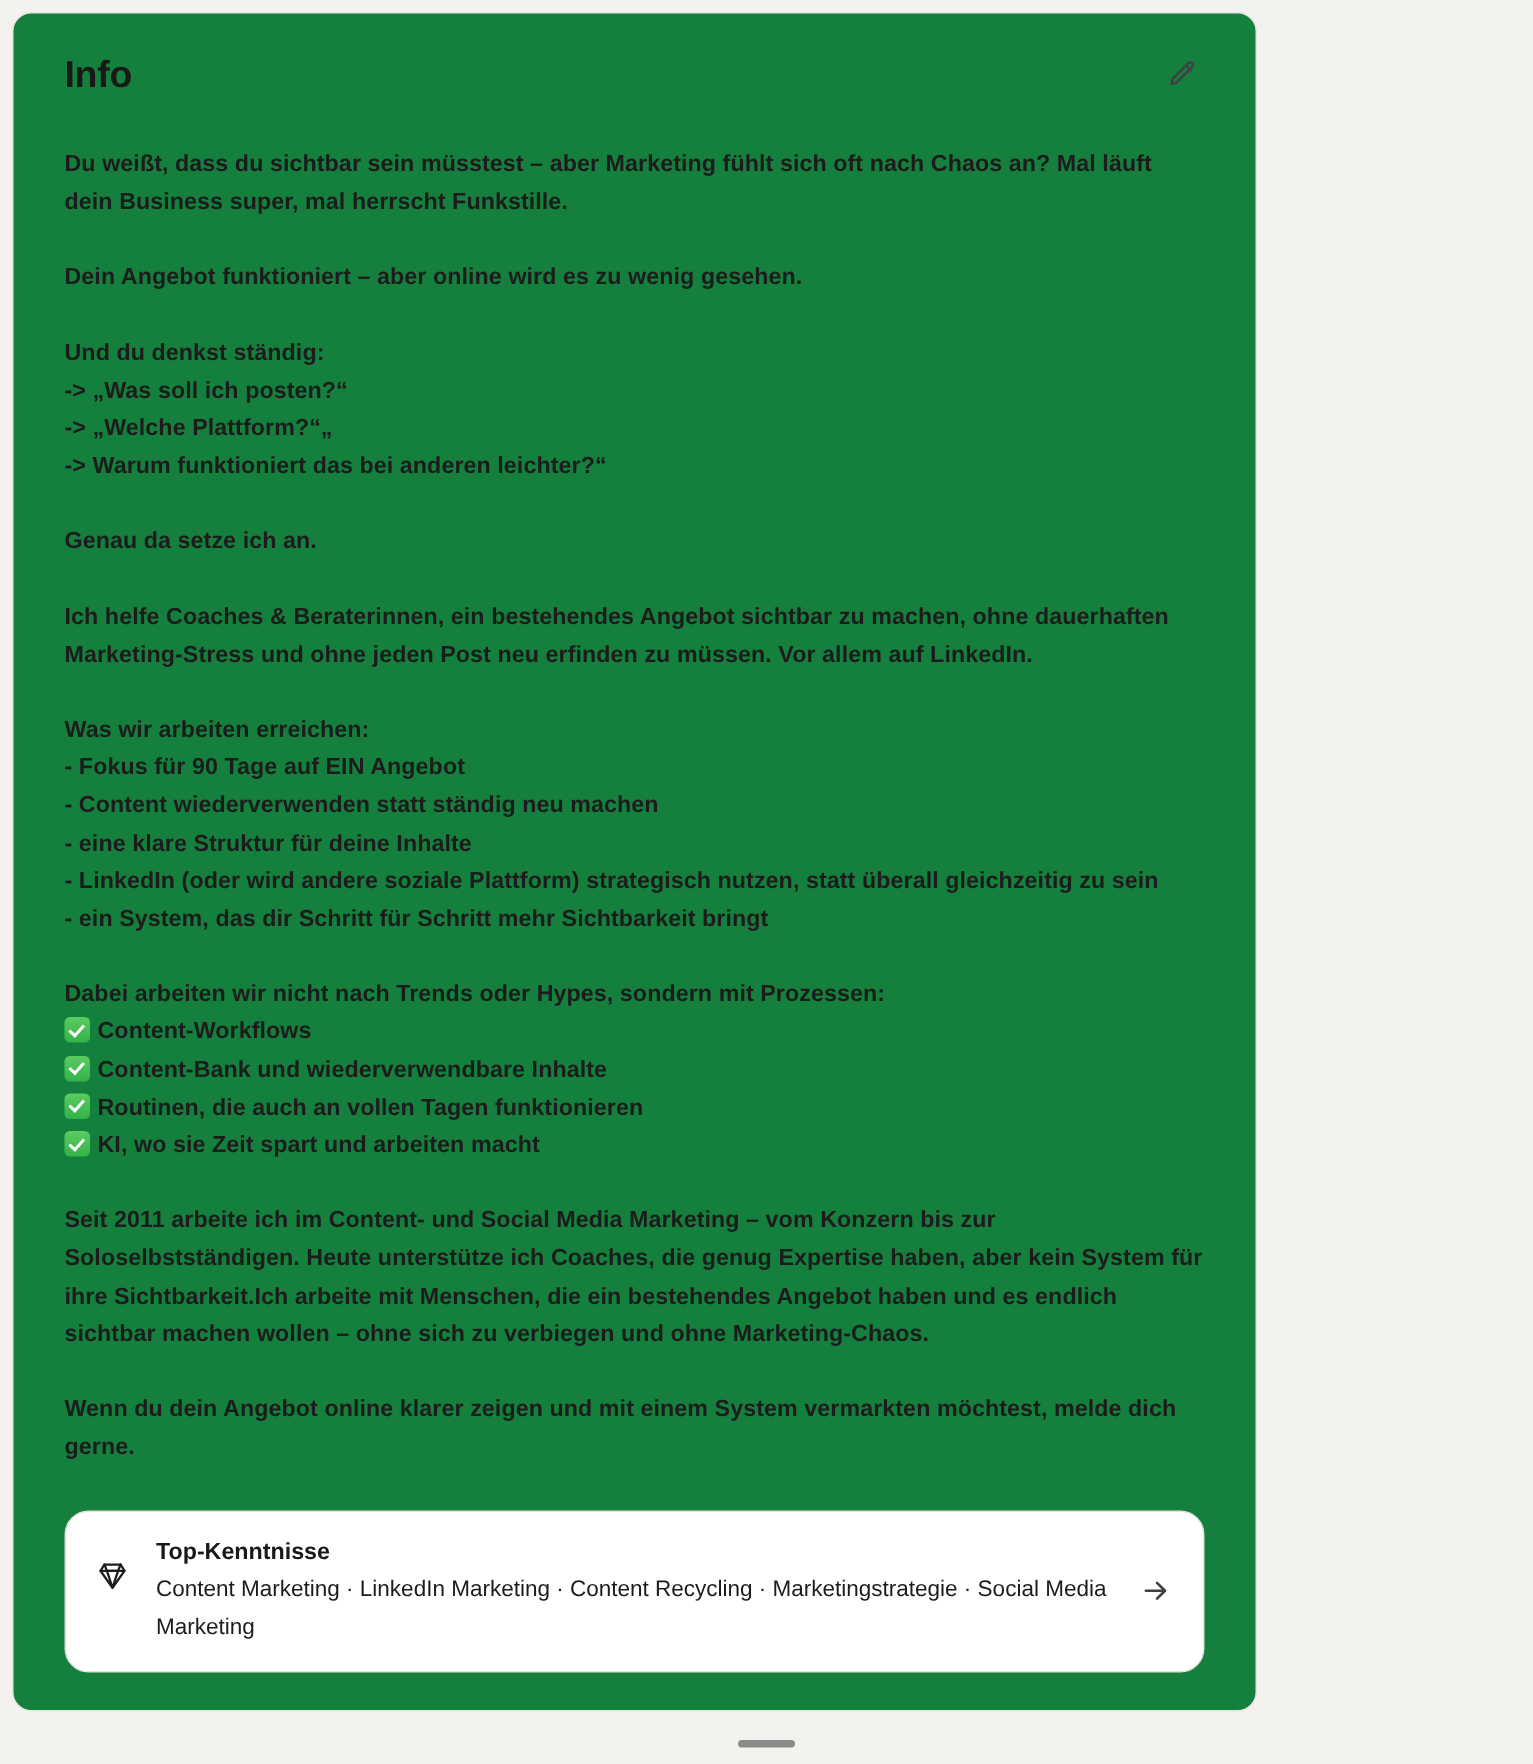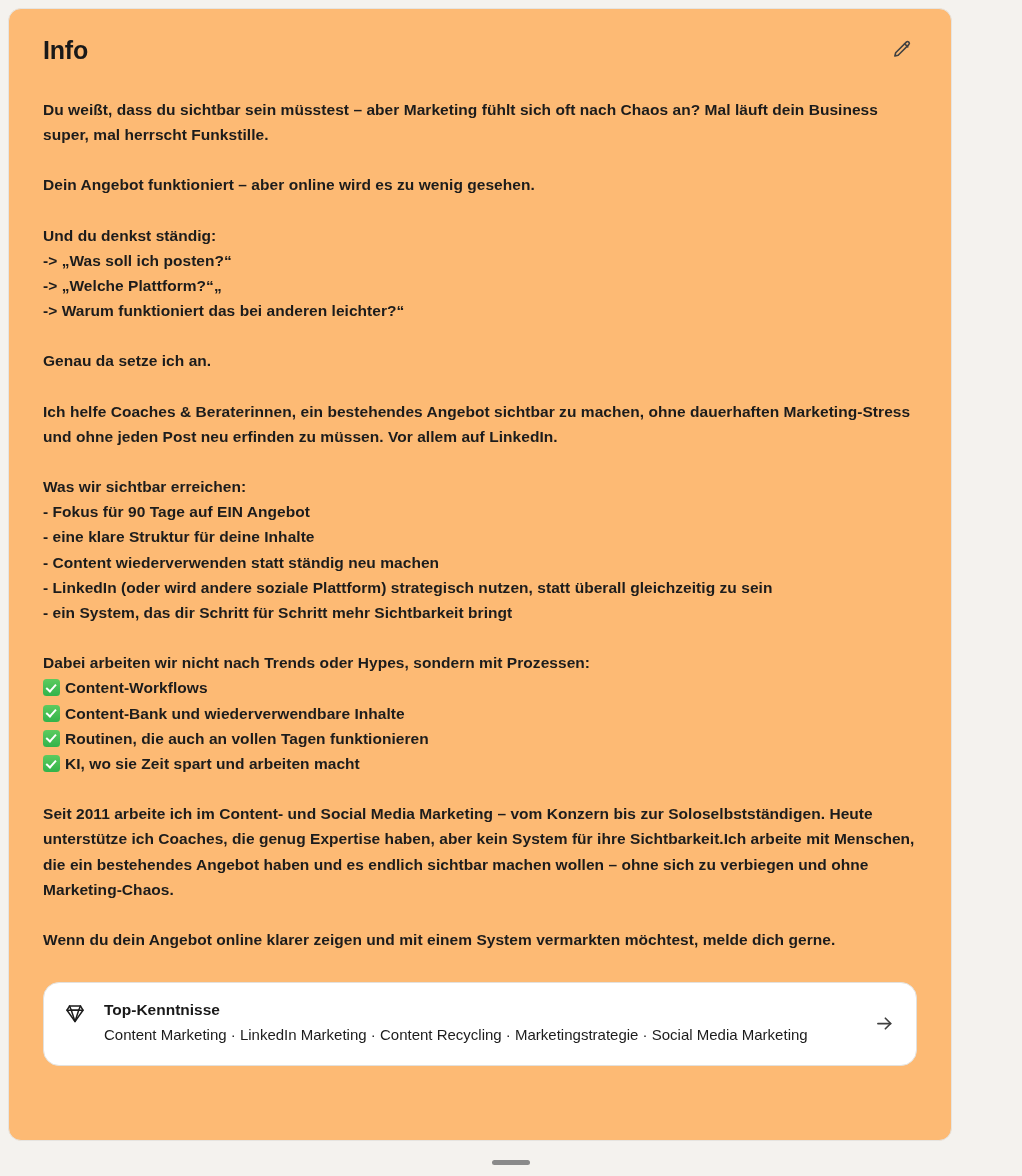--- a/index.html
+++ b/index.html
@@ -14,23 +14,23 @@
     font-family: "Liberation Sans", "DejaVu Sans", sans-serif;
     -webkit-font-smoothing: antialiased;
     overflow: hidden;
   }
 
   
   .sheet {
     position: absolute;
     left: 8px;
     top: 8px;
-    width: 944px;
+    width: 830px;
     height: 1133px;
-    background: #fdba74;
+    background: #15803d;
     border: 1px solid #e6e4e0;
     border-radius: 13px;
     box-sizing: border-box;
     overflow: hidden;
   }
 
   .sheet-inner {
     padding: 26px 34px 0 34px;
   }
 
@@ -206,24 +206,24 @@
 
       <p class="para">
         <span class="line">Genau da setze ich an.</span>
       </p>
 
       <p class="para">
         <span class="line">Ich helfe Coaches &amp; Beraterinnen, ein bestehendes Angebot sichtbar zu machen, ohne dauerhaften Marketing-Stress und ohne jeden Post neu erfinden zu müssen. Vor allem auf LinkedIn.</span>
       </p>
 
       <p class="para">
-        <span class="line">Was wir sichtbar erreichen:</span>
+        <span class="line">Was wir arbeiten erreichen:</span>
         <span class="line">- Fokus für 90 Tage auf EIN Angebot</span>
+        <span class="line">- Content wiederverwenden statt ständig neu machen</span>
         <span class="line">- eine klare Struktur für deine Inhalte</span>
-        <span class="line">- Content wiederverwenden statt ständig neu machen</span>
         <span class="line">- LinkedIn (oder wird andere soziale Plattform) strategisch nutzen, statt überall gleichzeitig zu sein</span>
         <span class="line">- ein System, das dir Schritt für Schritt mehr Sichtbarkeit bringt</span>
       </p>
 
       <p class="para">
         <span class="line">Dabei arbeiten wir nicht nach Trends oder Hypes, sondern mit Prozessen:</span>
         <span class="line"><span class="check"></span><span>Content-Workflows</span></span>
         <span class="line"><span class="check"></span><span>Content-Bank und wiederverwendbare Inhalte</span></span>
         <span class="line"><span class="check"></span><span>Routinen, die auch an vollen Tagen funktionieren</span></span>
         <span class="line"><span class="check"></span><span>KI, wo sie Zeit spart und arbeiten macht</span></span>

